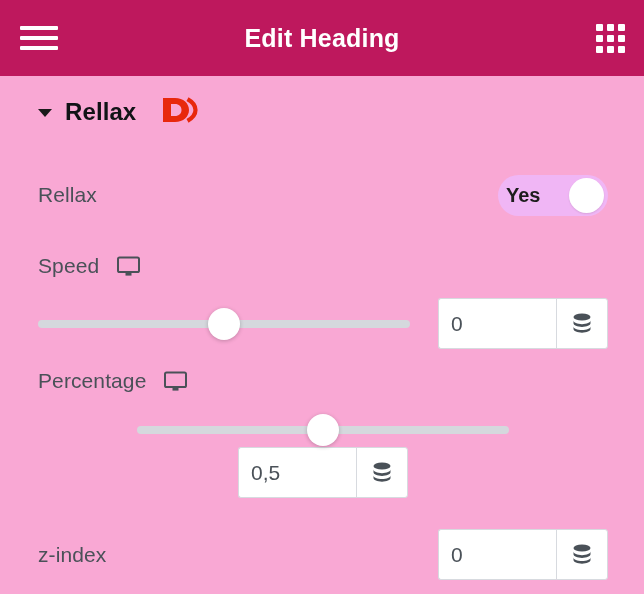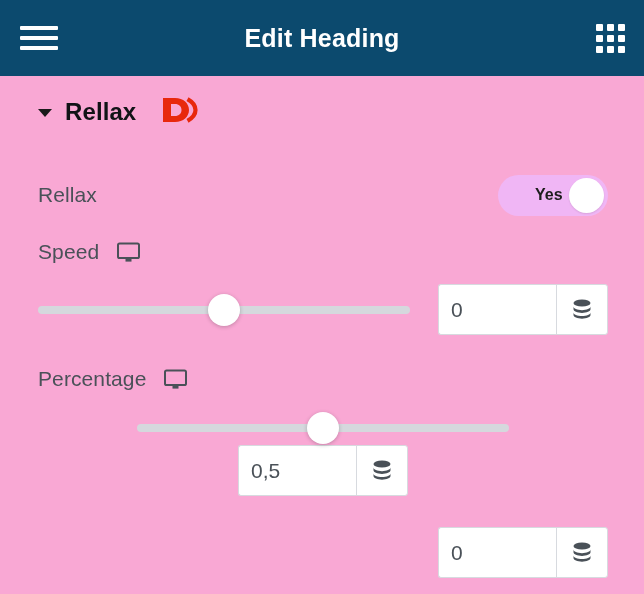--- a/index.html
+++ b/index.html
@@ -139,24 +139,24 @@
     background: #f0b6f5;
     display: flex;
     align-items: center;
     justify-content: space-between;
     padding: 0 4px 0 0;
     box-sizing: border-box;
     cursor: pointer;
     position: relative;
   }
   .toggle-text {
-    font-size: 16px;
+    font-size: 20px;
     font-weight: 700;
     color: #1d1d1d;
-    margin-left: 37px;
+    margin-left: 8px;
   }
   .toggle-knob {
     width: 35px;
     height: 35px;
     border-radius: 50%;
     background: #ffffff;
     box-shadow: 0 1px 2px rgba(0,0,0,0.10);
   }
 
   
@@ -223,30 +223,30 @@
     display: flex;
     align-items: center;
     justify-content: center;
     cursor: pointer;
     box-sizing: border-box;
     padding: 0;
   }
 
   
   .row-rellax   { height: 58px; margin-top: 44px; }
-  .row-speed    { height: 40px; margin-top: 8px; }
+  .row-speed    { height: 40px; margin-top: 22px; }
   .row-speed-sl { margin-top: 12px; }
-  .row-pct      { height: 40px; margin-top: 24px; }
+  .row-pct      { height: 40px; margin-top: 12px; }
   .row-pct-sl   { margin-top: 12px; flex-direction: column; }
   .row-zindex   { height: 51px; margin-top: 31px; }
 </style>
 </head>
 <body>
 
-<div class="topbar" style="background: #0c4a6e;">
+<div class="topbar" style="background: #be185d;">
 
   <div class="hamburger-btn">
     <span></span>
     <span></span>
     <span></span>
   </div>
 
   <div class="topbar-title">Edit Heading</div>
 
   <div class="grid-btn">
@@ -336,20 +336,21 @@
         <svg width="22" height="24" viewBox="0 0 22 24">
           <ellipse cx="11" cy="5" rx="8.5" ry="3.6" fill="#4a5158"></ellipse>
           <path d="M2.5 8.6 C2.5 10.6 6.3 12.2 11 12.2 C15.7 12.2 19.5 10.6 19.5 8.6 L19.5 11.3 C19.5 13.3 15.7 14.9 11 14.9 C6.3 14.9 2.5 13.3 2.5 11.3 Z" fill="#4a5158"></path>
           <path d="M2.5 14.4 C2.5 16.4 6.3 18 11 18 C15.7 18 19.5 16.4 19.5 14.4 L19.5 17.1 C19.5 19.1 15.7 20.7 11 20.7 C6.3 20.7 2.5 19.1 2.5 17.1 Z" fill="#4a5158"></path>
         </svg>
       </button>
     </div>
   </div>
 
   <div class="row row-zindex">
+    <span class="row-label">z-index</span>
     <span class="spacer"></span>
     <div class="num-control">
       <input class="num-input" type="text" value="0" style="">
       <button class="db-btn">
         <svg width="22" height="24" viewBox="0 0 22 24">
           <ellipse cx="11" cy="5" rx="8.5" ry="3.6" fill="#4a5158"></ellipse>
           <path d="M2.5 8.6 C2.5 10.6 6.3 12.2 11 12.2 C15.7 12.2 19.5 10.6 19.5 8.6 L19.5 11.3 C19.5 13.3 15.7 14.9 11 14.9 C6.3 14.9 2.5 13.3 2.5 11.3 Z" fill="#4a5158"></path>
           <path d="M2.5 14.4 C2.5 16.4 6.3 18 11 18 C15.7 18 19.5 16.4 19.5 14.4 L19.5 17.1 C19.5 19.1 15.7 20.7 11 20.7 C6.3 20.7 2.5 19.1 2.5 17.1 Z" fill="#4a5158"></path>
         </svg>
       </button>

